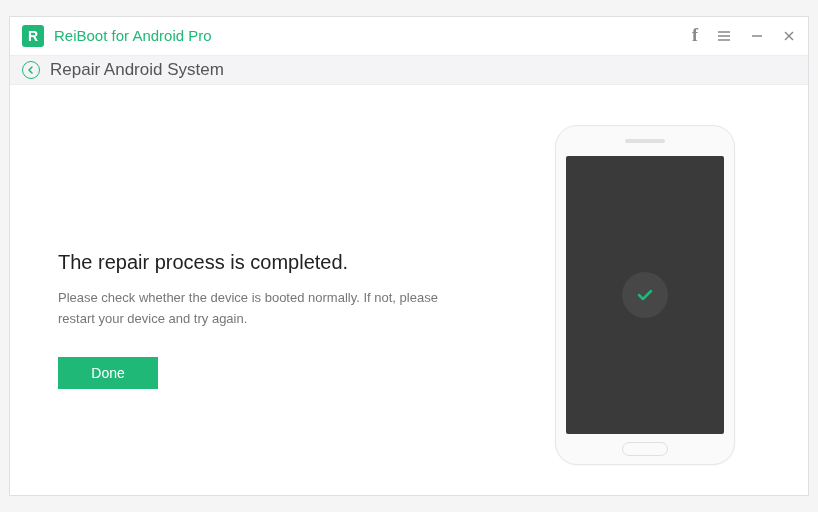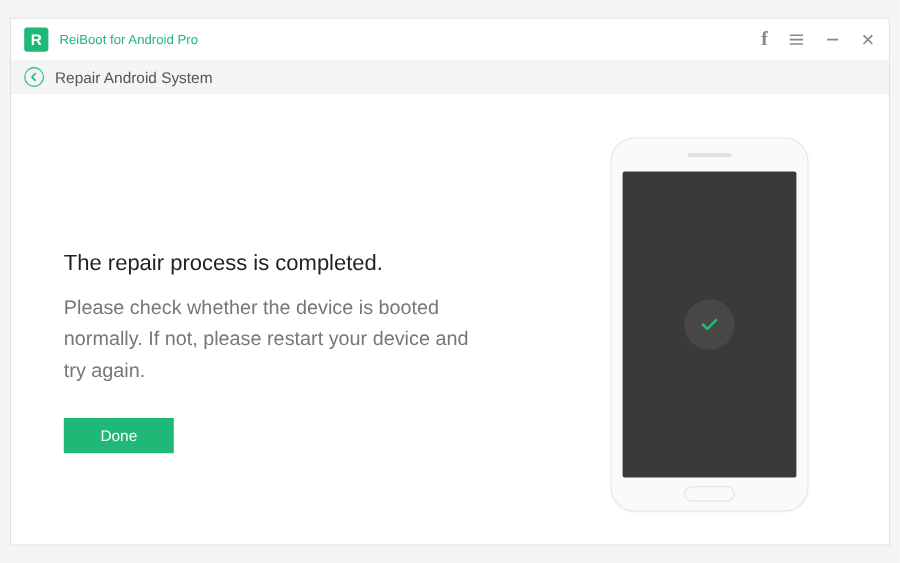--- a/index.html
+++ b/index.html
@@ -37,21 +37,21 @@
     margin-right: 10px;
   }
   .logo-inner {
     color: #fff;
     font-weight: bold;
     font-size: 14px;
     line-height: 1;
   }
   .app-title {
     color: #1fb877;
-    font-size: 12px;
+    font-size: 15px;
     font-weight: 500;
   }
   .titlebar-spacer { flex: 1; }
   .title-controls {
     display: flex;
     align-items: center;
     gap: 18px;
     color: #888;
   }
   .title-controls .facebook { font-family: serif; font-size: 18px; font-weight: bold; }
@@ -68,41 +68,41 @@
     width: 18px;
     height: 18px;
     border: 1.5px solid #1fb877;
     border-radius: 50%;
     display: flex;
     align-items: center;
     justify-content: center;
     margin-right: 10px;
   }
   .sub-title {
-    font-size: 14px;
+    font-size: 17px;
     color: #555;
   }
   .content {
     flex: 1;
     display: flex;
     padding: 40px 48px 30px 48px;
     align-items: center;
   }
   .left {
     flex: 1;
     padding-top: 50px;
   }
   .heading {
     font-size: 20px;
     color: #222;
     font-weight: 500;
     margin-bottom: 14px;
   }
   .desc {
-    font-size: 18px;
+    font-size: 13px;
     color: #777;
     line-height: 1.6;
     max-width: 380px;
     margin-bottom: 28px;
   }
   .done-btn {
     width: 100px;
     height: 32px;
     background: #1fb877;
     color: #fff;

